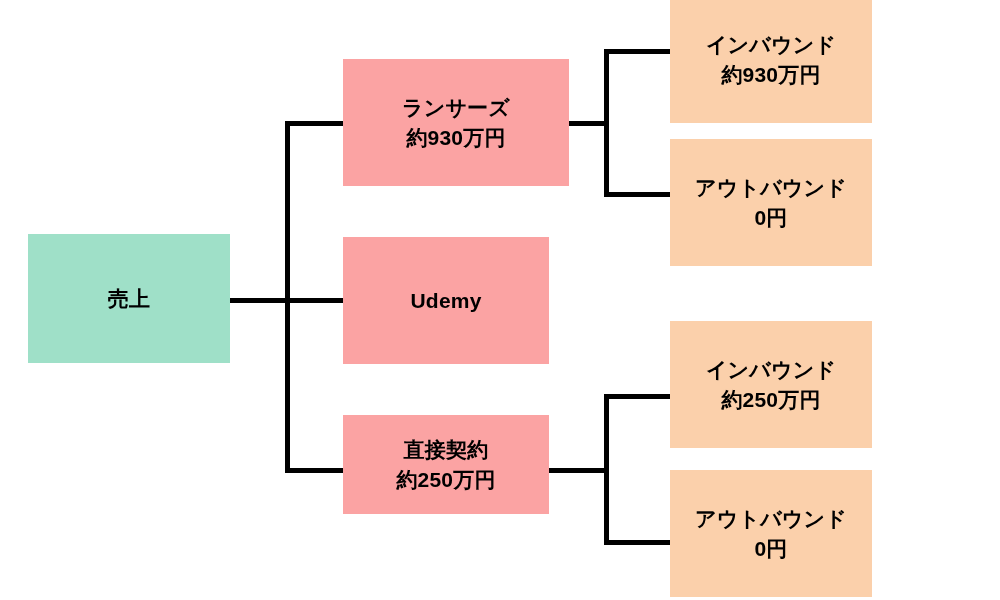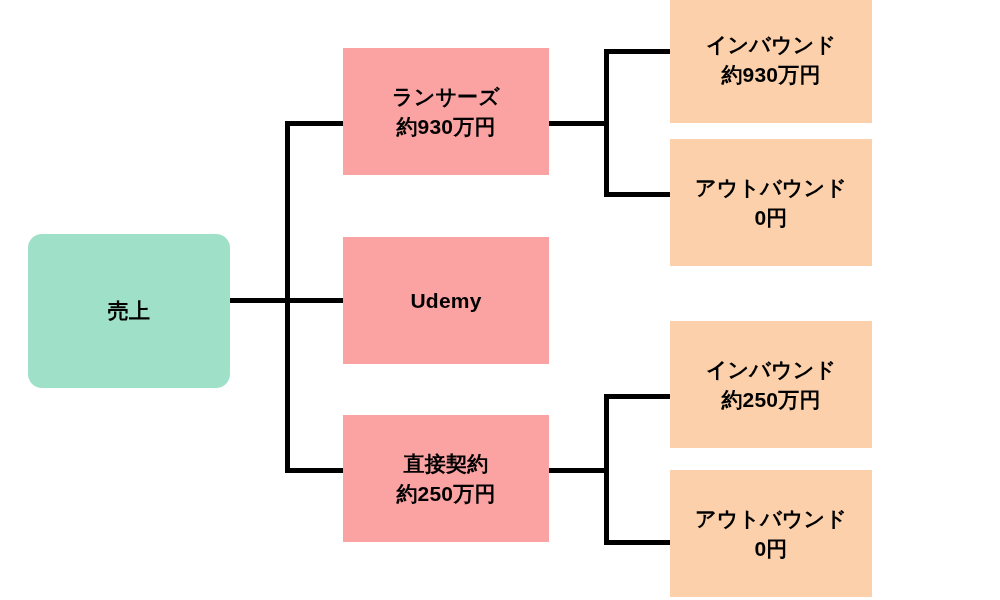--- a/index.html
+++ b/index.html
@@ -60,34 +60,34 @@
   <div class="edge" style="left:549px; top:121px; width:60px; height:5px;"></div>
   <div class="edge" style="left:604px; top:49px; width:5px; height:148px;"></div>
   <div class="edge" style="left:604px; top:49px; width:66px; height:5px;"></div>
   <div class="edge" style="left:604px; top:192px; width:66px; height:5px;"></div>
 
   <div class="edge" style="left:549px; top:468px; width:60px; height:5px;"></div>
   <div class="edge" style="left:604px; top:394px; width:5px; height:151px;"></div>
   <div class="edge" style="left:604px; top:394px; width:66px; height:5px;"></div>
   <div class="edge" style="left:604px; top:540px; width:66px; height:5px;"></div>
 
-  <div class="node node-root" style="left:28px; top:234px; width:202px; height:154px; background:#9FE0C8;border-radius:14px;">
+  <div class="node node-root" style="left:28px; top:234px; width:202px; height:129px; background:#9FE0C8;">
     <span class="ln">売上</span>
   </div>
 
-  <div class="node node-mid" style="left:343px; top:48px; width:206px; height:127px; background:#FBA3A3;">
+  <div class="node node-mid" style="left:343px; top:59px; width:226px; height:127px; background:#FBA3A3;">
     <span class="ln">ランサーズ</span>
     <span class="ln">約930万円</span>
   </div>
 
   <div class="node node-mid" style="left:343px; top:237px; width:206px; height:127px; background:#FBA3A3;">
     <span class="ln">Udemy</span>
   </div>
 
-  <div class="node node-mid" style="left:343px; top:415px; width:206px; height:127px; background:#FBA3A3;">
+  <div class="node node-mid" style="left:343px; top:415px; width:206px; height:99px; background:#FBA3A3;">
     <span class="ln">直接契約</span>
     <span class="ln">約250万円</span>
   </div>
 
   <div class="node node-leaf" style="left:670px; top:-4px; width:202px; height:127px; background:#FBD0AB;">
     <span class="ln">インバウンド</span>
     <span class="ln">約930万円</span>
   </div>
 
   <div class="node node-leaf" style="left:670px; top:139px; width:202px; height:127px; background:#FBD0AB;">

